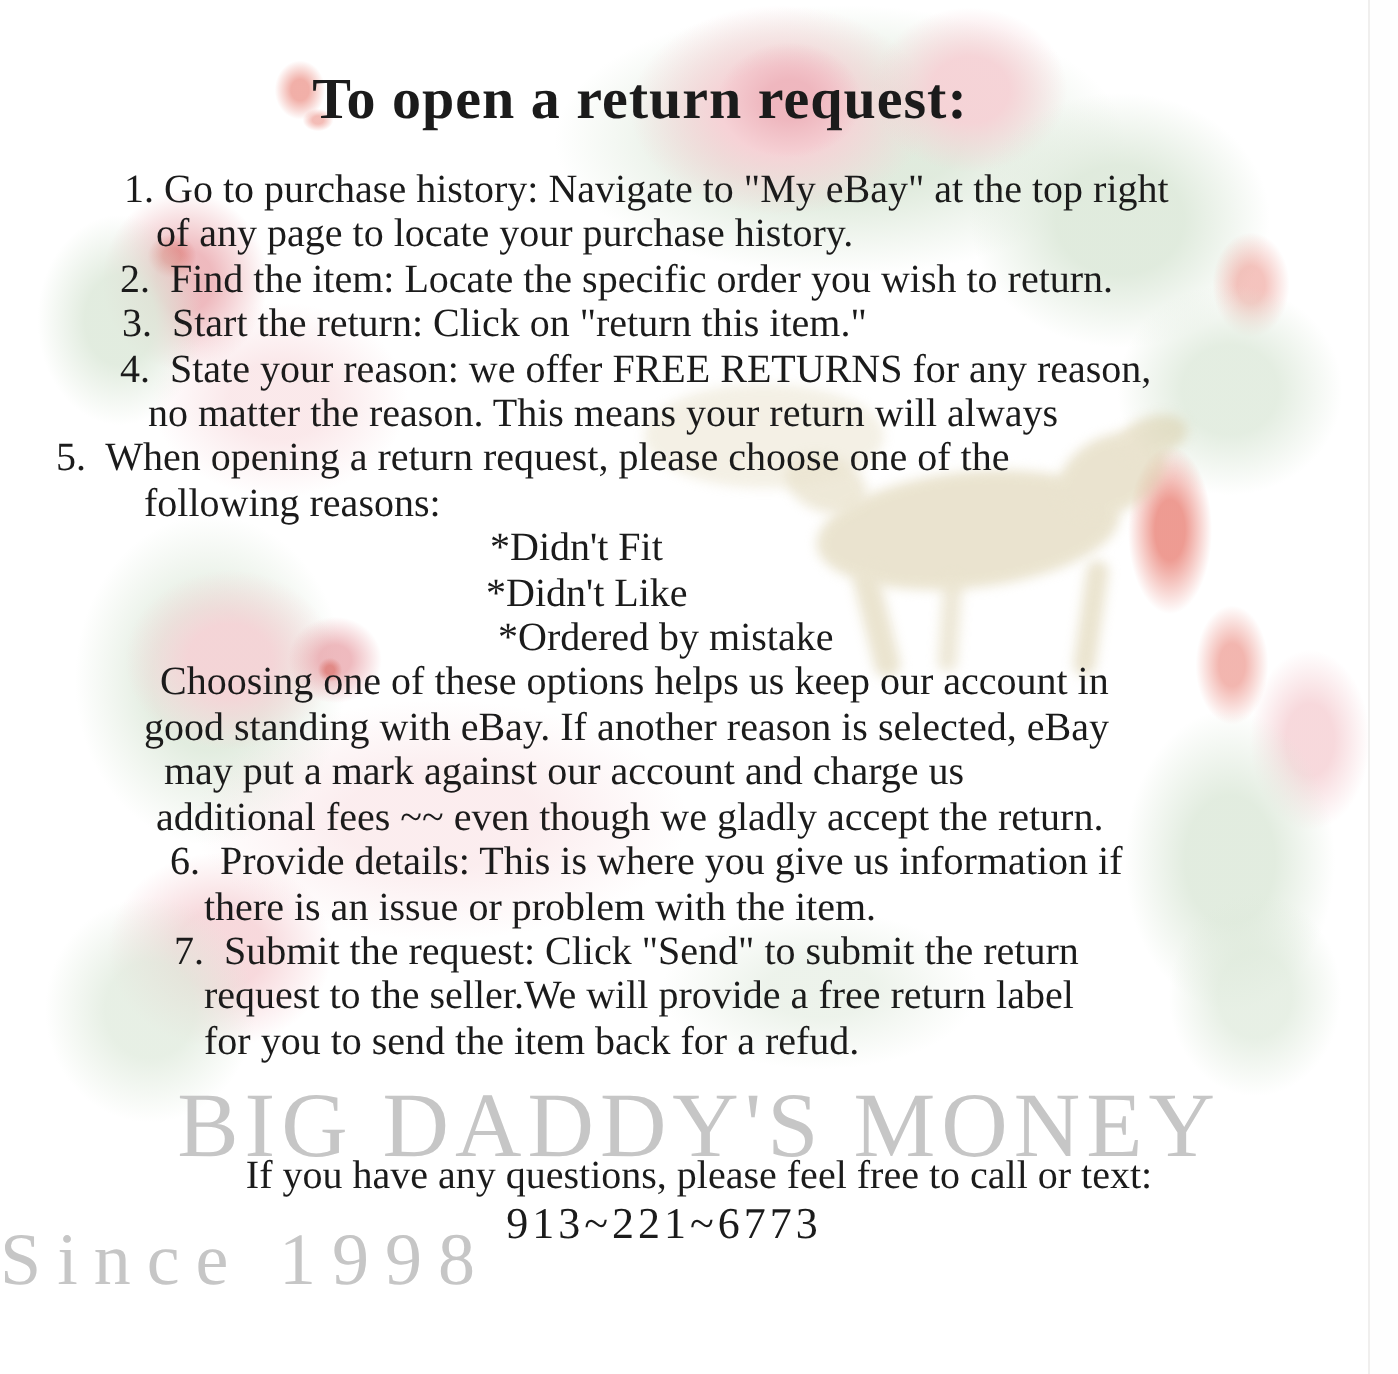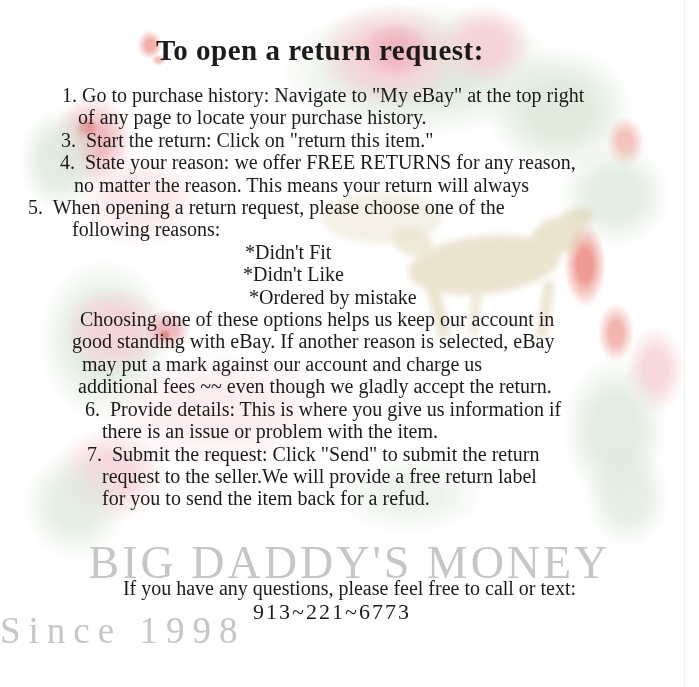--- a/index.html
+++ b/index.html
@@ -93,20 +93,21 @@
   <div id="right-margin"></div>
 
   <div id="wm-brand">BIG DADDY'S MONEY</div>
   <div id="wm-since">Since 1998</div>
 
   <div id="title">To open a return request:</div>
 
   <div id="bodytext">
     <div class="line" style="padding-left:62px">1. Go to purchase history: Navigate to "My eBay" at the top right</div>
     <div class="line" style="padding-left:78px">of any page to locate your purchase history.</div>
+    <div class="line" style="padding-left:60px">2.  Find the item: Locate the specific order you wish to return.</div>
     <div class="line" style="padding-left:61px">3.  Start the return: Click on "return this item."</div>
     <div class="line" style="padding-left:60px">4.  State your reason: we offer FREE RETURNS for any reason,</div>
     <div class="line" style="padding-left:74px">no matter the reason. This means your return will always</div>
     <div class="line" style="padding-left:28px">5.  When opening a return request, please choose one of the</div>
     <div class="line" style="padding-left:72px">following reasons:</div>
     <div class="line" style="padding-left:245px">*Didn't Fit</div>
     <div class="line" style="padding-left:243px">*Didn't Like</div>
     <div class="line" style="padding-left:249px">*Ordered by mistake</div>
     <div class="line" style="padding-left:80px">Choosing one of these options helps us keep our account in</div>
     <div class="line" style="padding-left:72px">good standing with eBay. If another reason is selected, eBay</div>

